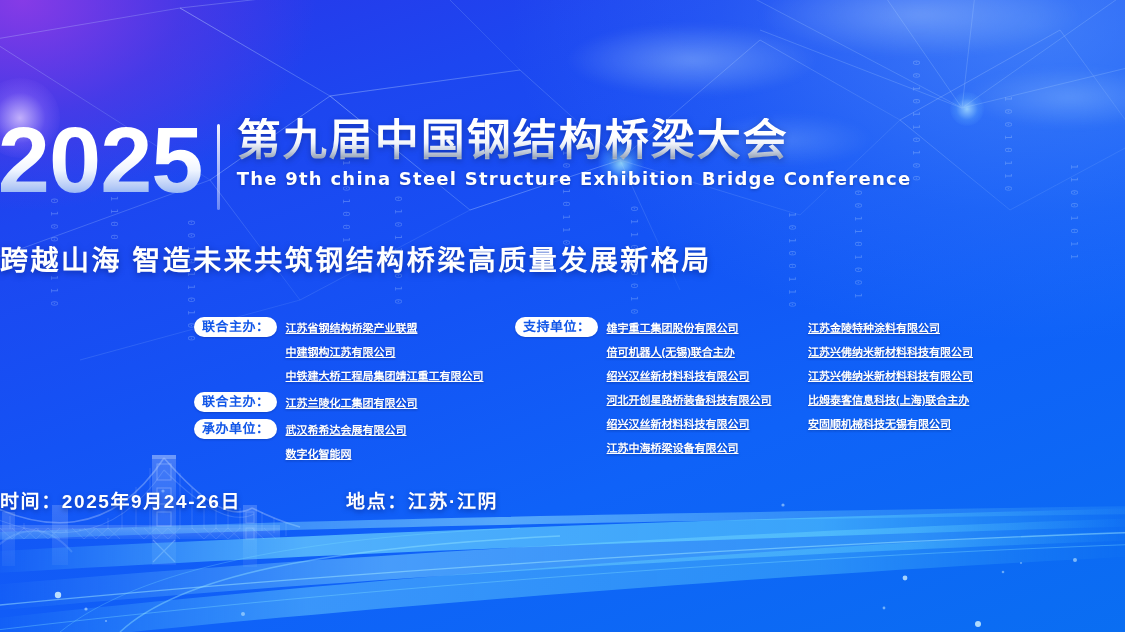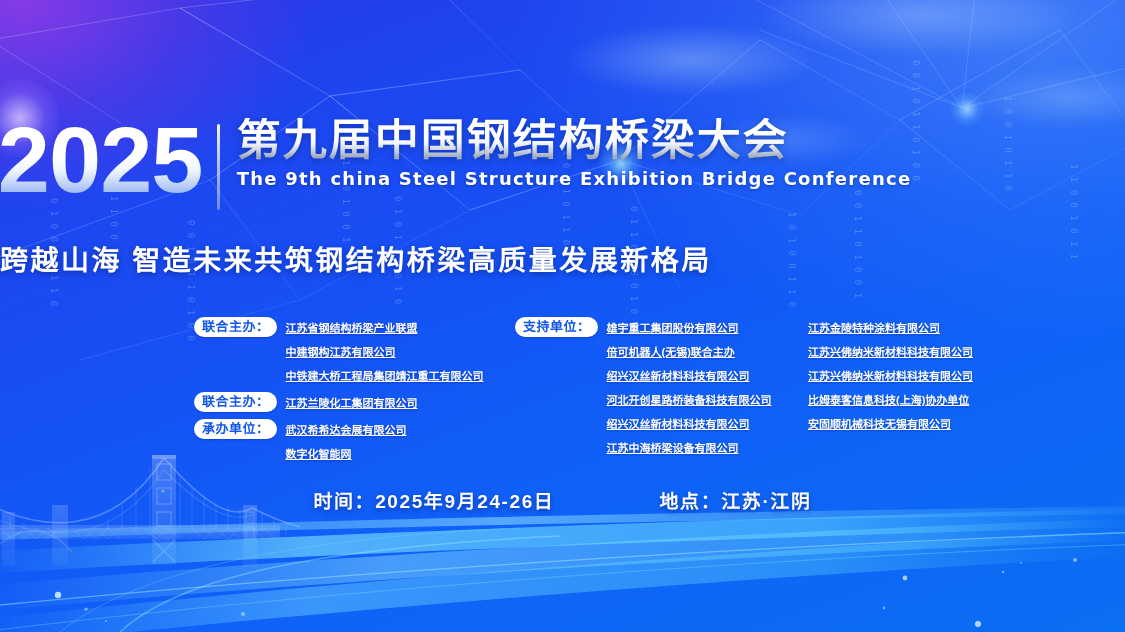--- a/index.html
+++ b/index.html
@@ -128,21 +128,21 @@
     line-height:24px;
     white-space:nowrap;
     text-shadow:0 1px 2px rgba(8,35,120,.5);
     text-decoration:underline;
   }
   .col-right .org-line{line-height:24px;}
 
   
   .footer-info{
     position:absolute;left:0;top:486px;width:1125px;
-    display:flex;justify-content:center;align-items:center;gap:105px;
+    display:flex;align-items:center;gap:105px;
     font-size:19px;font-weight:700;letter-spacing:1.6px;
     color:#ffffff;
     text-shadow:0 2px 5px rgba(6,30,120,.6);
     white-space:nowrap;
   }
 </style>
 </head>
 <body>
 
 <div class="banner">
@@ -366,21 +366,21 @@
             <div class="org-line">江苏中海桥梁设备有限公司</div>
           </div>
         </div>
       </div>
 
       <div class="col col-right">
         <div class="org-lines" style="margin-left:0">
           <div class="org-line">江苏金陵特种涂料有限公司</div>
           <div class="org-line">江苏兴佛纳米新材料科技有限公司</div>
           <div class="org-line">江苏兴佛纳米新材料科技有限公司</div>
-          <div class="org-line">比姆泰客信息科技(上海)协办单位</div>
+          <div class="org-line">比姆泰客信息科技(上海)联合主办</div>
           <div class="org-line">安固顺机械科技无锡有限公司</div>
         </div>
       </div>
     </div>
 
     <div class="footer-info">
       <div>时间：2025年9月24-26日</div>
       <div>地点：江苏·江阴</div>
     </div>
 

